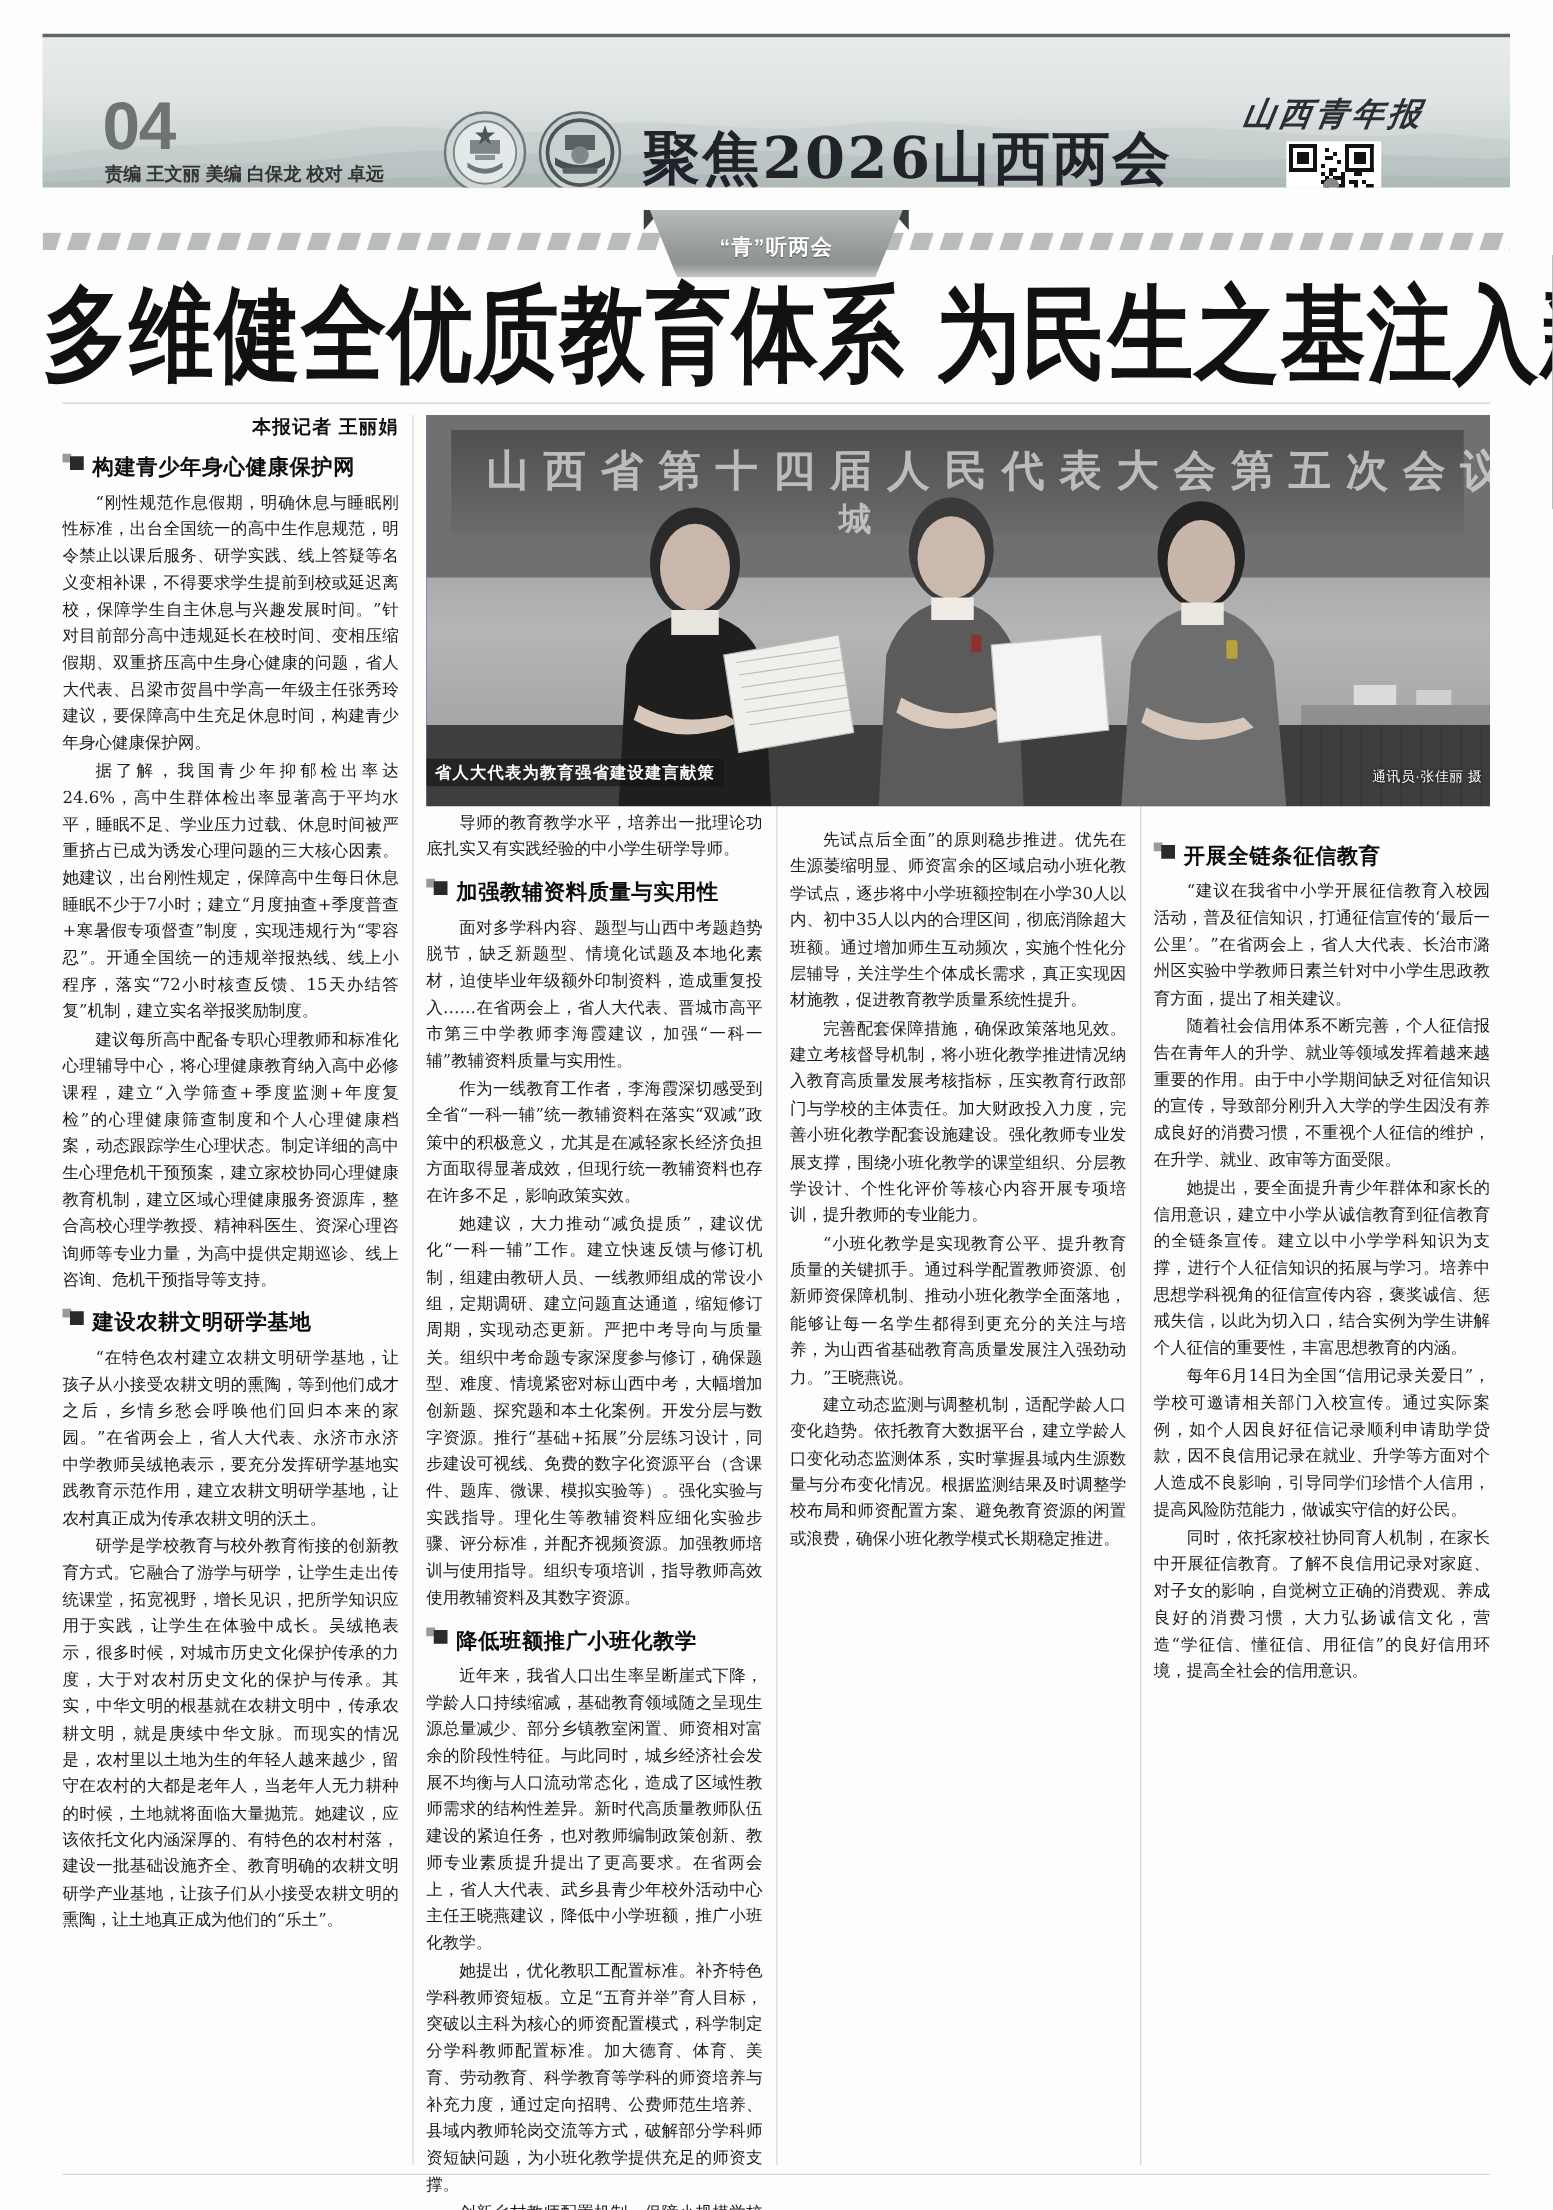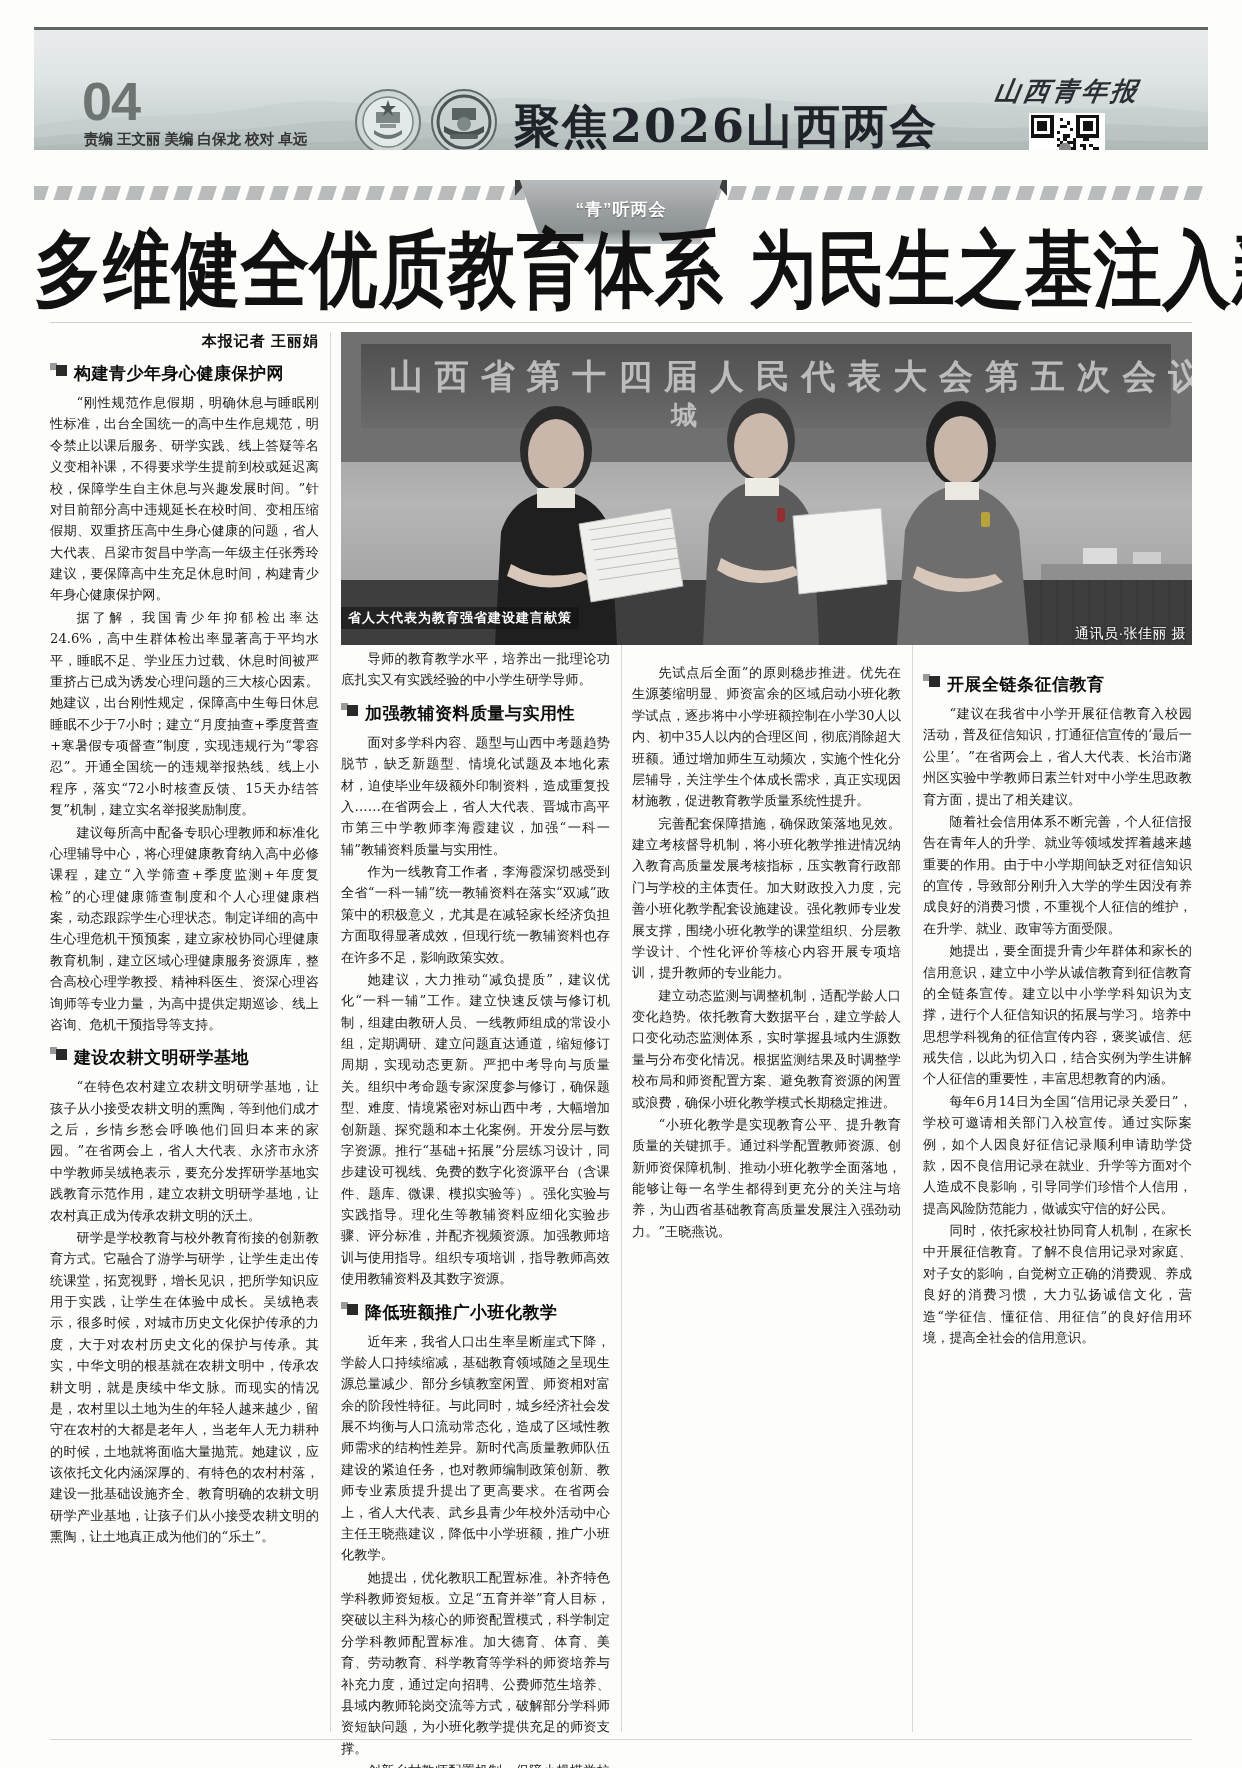--- a/index.html
+++ b/index.html
@@ -39,22 +39,22 @@
   }
   .qr{margin:4px auto 0;width:72px;height:72px;background:#fff;padding:2px;}
   .qr svg{display:block;}
   
   .bannerzone{position:absolute;left:34px;top:168px;width:1174px;height:56px;}
   .stripe{position:absolute;top:18px;height:14px;overflow:hidden;}
   .stripe svg{display:block;}
   .stripe-l{left:0;width:500px;}
   .stripe-r{right:0;width:500px;}
   .tab{
-    position:absolute;left:50%;transform:translateX(-50%);top:12px;
-    width:220px;height:64px;
+    position:absolute;left:50%;transform:translateX(-50%);top:0;
+    width:220px;height:54px;
   }
   .tab-shape{
     width:100%;height:100%;
     background:linear-gradient(180deg,#b9bcbc 0%,#9ca0a0 45%,#8d9292 80%,#c3c7c7 100%);
     clip-path:polygon(4% 0,96% 0,86% 100%,14% 100%);
     border-radius:0 0 14px 14px;
   }
   .tab-label{
     position:absolute;left:0;top:18px;width:100%;text-align:center;
     font-size:17px;font-weight:bold;color:#fff;letter-spacing:1px;
@@ -101,21 +101,21 @@
     position:relative;width:100%;height:313px;margin:0 0 3px 0;
     background:#1d4ed8;overflow:hidden;
   }
   .photo svg{position:absolute;left:0;top:0;}
   .photocap{
     position:absolute;left:0;bottom:16px;padding:2px 7px;
     background:rgba(20,20,20,.62);color:#fff;font-size:13px;font-weight:bold;
     letter-spacing:1px;white-space:nowrap;
   }
   .photocredit{
-    position:absolute;right:6px;bottom:2px;color:#fff;font-size:14px;
+    position:absolute;right:6px;bottom:16px;color:#fff;font-size:11px;
     letter-spacing:.5px;white-space:nowrap;text-shadow:0 0 3px rgba(0,0,0,.9);
   }
   .footrule{position:absolute;left:50px;bottom:28px;width:1142px;height:1px;background:#d5d5d5;}
 </style>
 </head>
 <body>
 
 <div class="page">
 
   <div class="mast-top-rule"></div>
@@ -405,22 +405,22 @@
       </h3>
       <p class="bt">近年来，我省人口出生率呈断崖式下降，学龄人口持续缩减，基础教育领域随之呈现生源总量减少、部分乡镇教室闲置、师资相对富余的阶段性特征。与此同时，城乡经济社会发展不均衡与人口流动常态化，造成了区域性教师需求的结构性差异。新时代高质量教师队伍建设的紧迫任务，也对教师编制政策创新、教师专业素质提升提出了更高要求。在省两会上，省人大代表、武乡县青少年校外活动中心主任王晓燕建议，降低中小学班额，推广小班化教学。</p>
       <p class="bt">她提出，优化教职工配置标准。补齐特色学科教师资短板。立足“五育并举”育人目标，突破以主科为核心的师资配置模式，科学制定分学科教师配置标准。加大德育、体育、美育、劳动教育、科学教育等学科的师资培养与补充力度，通过定向招聘、公费师范生培养、县域内教师轮岗交流等方式，破解部分学科师资短缺问题，为小班化教学提供充足的师资支撑。</p>
       <p class="bt">创新乡村教师配置机制，保障小规模学校办学质量。针对乡村小规模学校和教学点分布广、生源少、师资配置刚性需求强的实际情况，建议探索以乡镇为单一的生师比配置方式，全面推行跟师比与生师比相结合的教师配置机制。根据师资数量核定基础师资编制，结合学生人数动态调整补充员额，确保乡村学校能够开齐开足国家规定课程，让乡村学生同等享受到小班化教学的优质教育资源。</p>
 
     </div>
 
     <div class="col c3" style="top:330px;">
       <p class="bt">先试点后全面”的原则稳步推进。优先在生源萎缩明显、师资富余的区域启动小班化教学试点，逐步将中小学班额控制在小学30人以内、初中35人以内的合理区间，彻底消除超大班额。通过增加师生互动频次，实施个性化分层辅导，关注学生个体成长需求，真正实现因材施教，促进教育教学质量系统性提升。</p>
       <p class="bt">完善配套保障措施，确保政策落地见效。建立考核督导机制，将小班化教学推进情况纳入教育高质量发展考核指标，压实教育行政部门与学校的主体责任。加大财政投入力度，完善小班化教学配套设施建设。强化教师专业发展支撑，围绕小班化教学的课堂组织、分层教学设计、个性化评价等核心内容开展专项培训，提升教师的专业能力。</p>
+      <p class="bt">“小班化教学是实现教育公平、提升教育质量的关键抓手。通过科学配置教师资源、创新师资保障机制、推动小班化教学全面落地，能够让每一名学生都得到更充分的关注与培养，为山西省基础教育高质量发展注入强劲动力。”王晓燕说。</p>
       <p class="bt">建立动态监测与调整机制，适配学龄人口变化趋势。依托教育大数据平台，建立学龄人口变化动态监测体系，实时掌握县域内生源数量与分布变化情况。根据监测结果及时调整学校布局和师资配置方案、避免教育资源的闲置或浪费，确保小班化教学模式长期稳定推进。</p>
-      <p class="bt">“小班化教学是实现教育公平、提升教育质量的关键抓手。通过科学配置教师资源、创新师资保障机制、推动小班化教学全面落地，能够让每一名学生都得到更充分的关注与培养，为山西省基础教育高质量发展注入强劲动力。”王晓燕说。</p>
     </div>
 
     <div class="col c4" style="top:330px;">
       <h3 class="sub">
         <span class="bullet">
             <i class="a"></i>
             <i class="b"></i>
           </span>
         <span>开展全链条征信教育</span>
       </h3>

